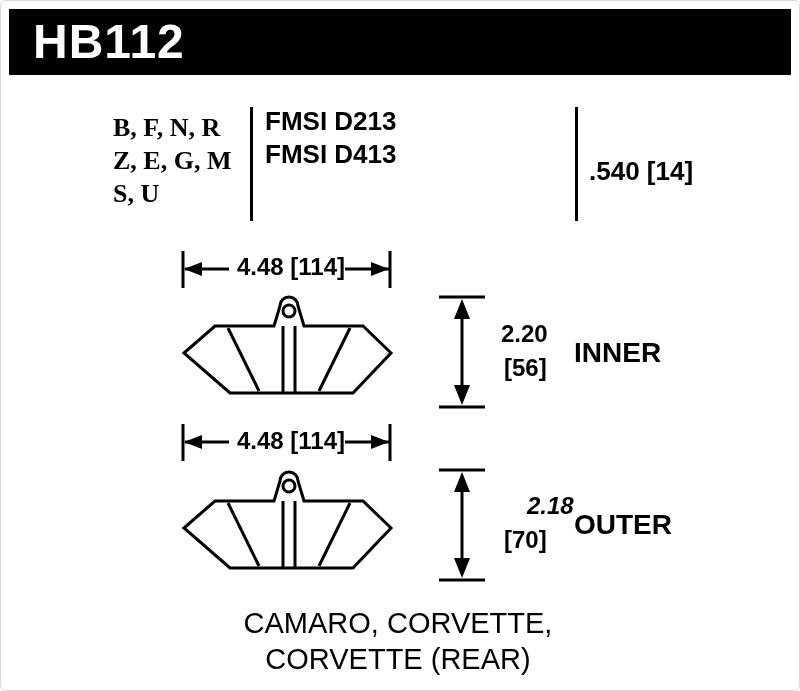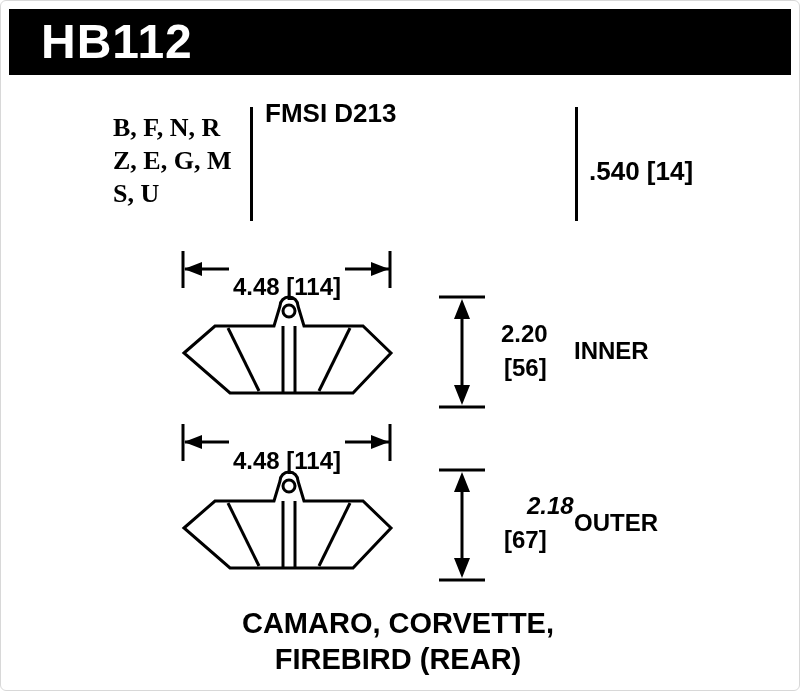--- a/index.html
+++ b/index.html
@@ -13,66 +13,67 @@
     font-family:"Liberation Sans", sans-serif;
     color:#000;
     overflow:hidden;
   }
   .header-bar {
     position:absolute; left:8px; top:8px; width:782px; height:66px;
     background:#000; display:flex; align-items:center;
   }
   .part-number {
     color:#fff; font-size:48px; font-weight:bold; letter-spacing:1px;
-    padding-left:32px; line-height:1;
+    padding-left:24px; line-height:1;
   }
   .spec-text { position:absolute; font-size:26px; font-weight:bold; line-height:33px; white-space:nowrap; }
   .compounds { left:112px; top:110px;font-family:Liberation Serif, serif; }
-  .fmsi      { left:264px; top:96px; }
+  .fmsi      { left:264px; top:104px; }
   .thickness { left:588px; top:110px;margin-top:44px; }
   .vdivider  { position:absolute; width:3px; height:114px; top:106px; background:#000; }
   .vdivider.d1 { left:249px; }
   .vdivider.d2 { left:574px; }
   .lineart { position:absolute; left:0; top:0; width:800px; height:691px; }
   .dim-text {
     position:absolute; font-size:24px; font-weight:bold; white-space:nowrap;
     line-height:26px;
   }
-  .wdim { left:220px; width:132px; text-align:center;margin-top:20px; }
+  .wdim { left:212px; width:132px; text-align:right; }
   .wdim.w1 { top:253px; }
   .wdim.w2 { top:427px; }
   .hnum1 { left:500px; top:320px; }
   .hmm1  { left:503px; top:354px; }
   .hnum2 { left:526px; top:492px;font-style:italic; }
   .hmm2  { left:503px; top:526px; }
-  .side-label { position:absolute; left:573px; font-size:24px; font-weight:bold; }
+  .side-label { position:absolute; left:573px; font-size:28px; font-weight:bold; }
   .side-label.inner { top:336px; }
   .side-label.outer { top:508px;text-align:right; }
   .application {
     position:absolute; left:97px; top:604px; width:600px;
-    text-align:center; font-size:29px; font-weight:bold; line-height:36px;
+    text-align:center; font-size:29px; font-weight:normal; line-height:36px;
   }
 </style>
 </head>
 <body>
 
 <div class="sheet">
 
   <div class="header-bar">
     <span class="part-number">HB112</span>
   </div>
 
   <div class="spec-text compounds">
     <div>B, F, N, R</div>
     <div>Z, E, G, M</div>
     <div>S, U</div>
   </div>
   <div class="vdivider d1"></div>
   <div class="spec-text fmsi">
     <div>FMSI D213</div>
+    <div>FMSI D413</div>
   </div>
   <div class="vdivider d2"></div>
   <div class="spec-text thickness">.540 [14]</div>
 
   <svg class="lineart" viewBox="0 0 800 691">
     <defs>
       <g id="padShape" fill="none" stroke="#000" stroke-width="3">
         <path d="M 183 352 L 214 325 L 273 325 L 279 305 A 9 9 0 0 1 297 305 L 303 325 L 362 325 L 390 352 L 352 392 L 229 392 Z"></path>
         <circle cx="288" cy="310" r="6"></circle>
         <line x1="282" y1="325" x2="282" y2="392"></line>
@@ -118,21 +119,21 @@
     </g>
   </svg>
 
   <div class="dim-text wdim w1">4.48 [114]</div>
   <div class="dim-text hnum1">2.20</div>
   <div class="dim-text hmm1">[56]</div>
   <div class="side-label inner">INNER</div>
 
   <div class="dim-text wdim w2">4.48 [114]</div>
   <div class="dim-text hnum2">2.18</div>
-  <div class="dim-text hmm2">[67]</div>
+  <div class="dim-text hmm2">[70]</div>
   <div class="side-label outer">OUTER</div>
 
   <div class="application">
     <div>CAMARO, CORVETTE,</div>
-    <div>FIREBIRD (REAR)</div>
+    <div>CORVETTE (REAR)</div>
   </div>
 
 </div>
 
 </body></html>

